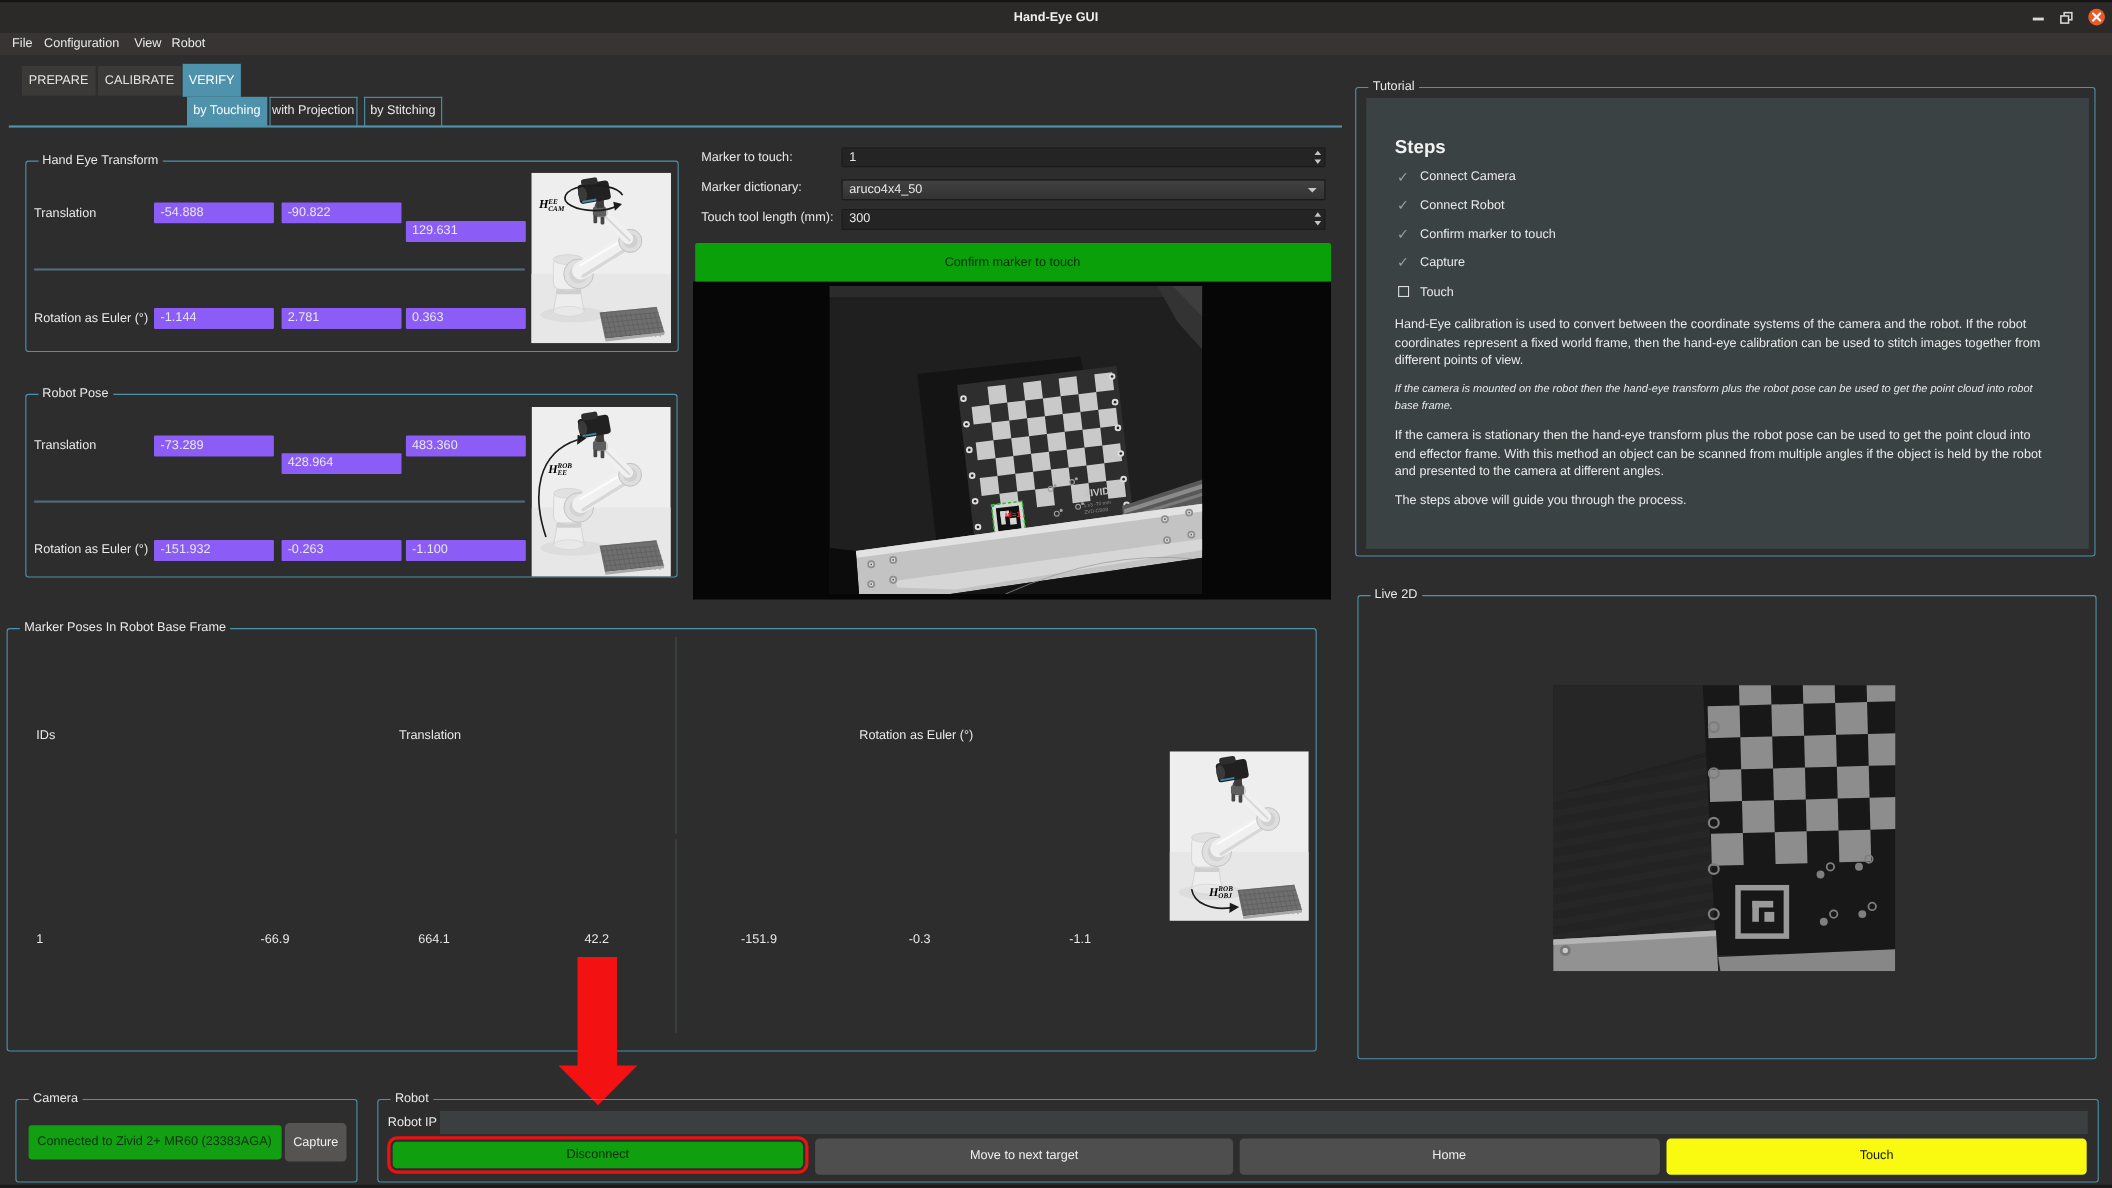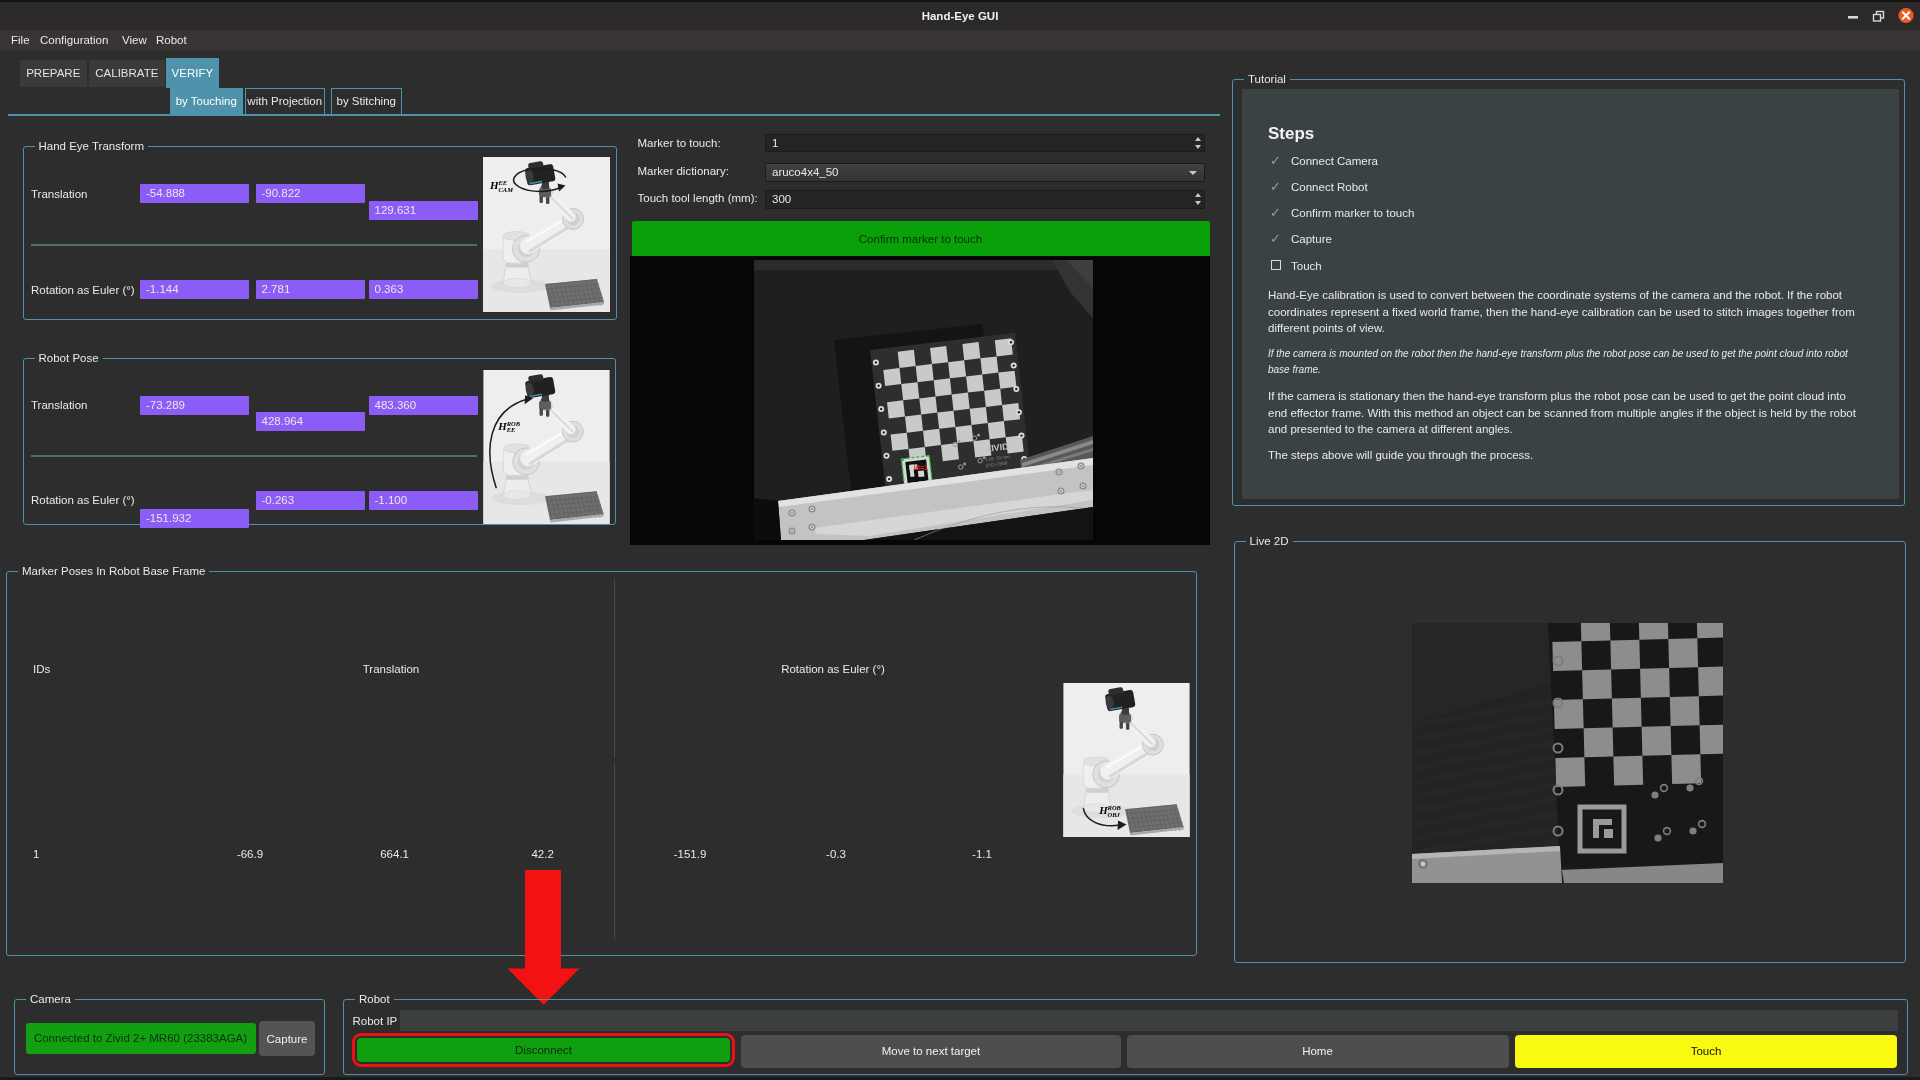--- a/index.html
+++ b/index.html
@@ -111,21 +111,21 @@
     </svg></div>
 <div class="gb" style="left:22.5px;top:357.5px;width:593.5px;height:167.5px;">
     <span class="gbt">Robot Pose</span>
   </div>
 <div class="lbl" style="left:31px;top:398px;">Translation</div>
 <div class="fld" style="left:140px;top:396px;width:109px;height:19px;">-73.289</div>
 <div class="fld" style="left:255.5px;top:396px;width:109px;height:19px;margin-top:16px;">428.964</div>
 <div class="fld" style="left:368.5px;top:396px;width:109px;height:19px;">483.360</div>
 <div class="abs" style="left:31px;top:455px;width:446px;height:2px;background:#4f6d72;"></div>
 <div class="lbl" style="left:31px;top:493px;">Rotation as Euler (°)</div>
-<div class="fld" style="left:140px;top:509px;width:109px;height:19px;">-151.932</div>
+<div class="fld" style="left:140px;top:491px;width:109px;height:19px;">-151.932</div>
 <div class="fld" style="left:255.5px;top:491px;width:109px;height:19px;">-0.263</div>
 <div class="fld" style="left:368.5px;top:491px;width:109px;height:19px;">-1.100</div>
 <div class="abs" style="left:482.5px;top:370px;"><svg width="127" height="154" viewBox="0 0 127 155" xmlns="http://www.w3.org/2000/svg">
       <rect width="127" height="155" fill="#eeeeee"></rect>
       <rect y="92" width="127" height="63" fill="#e7e7e7"></rect>
       <ellipse cx="38" cy="129" rx="30" ry="7" fill="#dddddd"></ellipse>
       <polygon points="62,127 114,122 121,145 67,151" fill="#6f6f6f"></polygon>
       <line x1="63.5" y1="127.5" x2="69.0" y2="149" stroke="#5c5c5c" stroke-width="0.6"></line>
       <line x1="67.9" y1="127.5" x2="73.4" y2="149" stroke="#5c5c5c" stroke-width="0.6"></line>
       <line x1="72.3" y1="127.5" x2="77.8" y2="149" stroke="#5c5c5c" stroke-width="0.6"></line>

